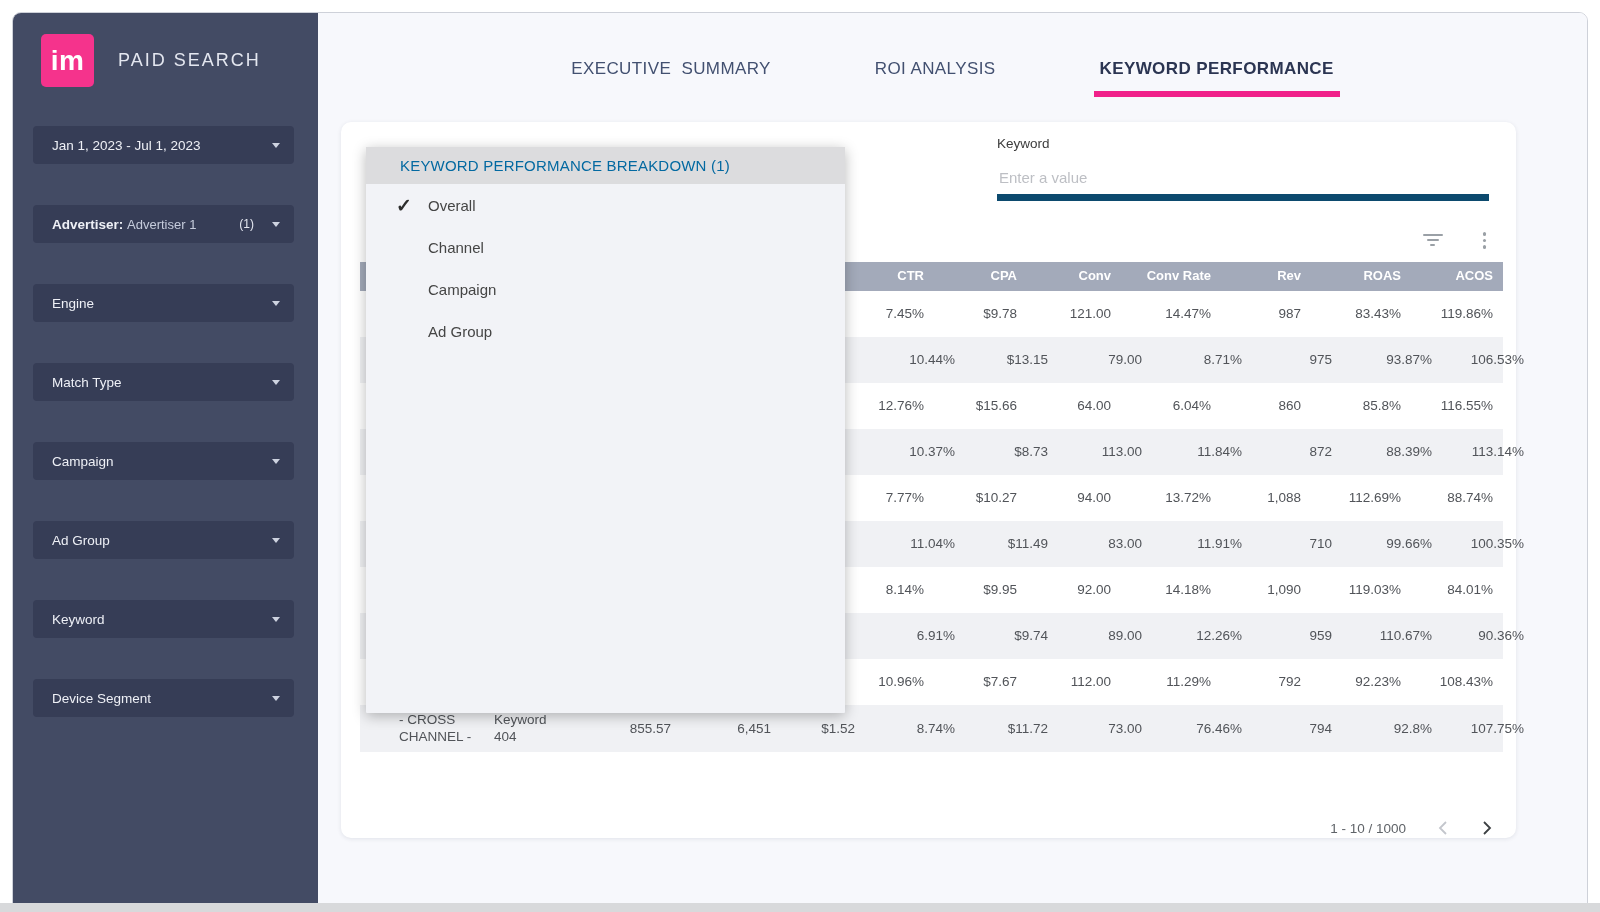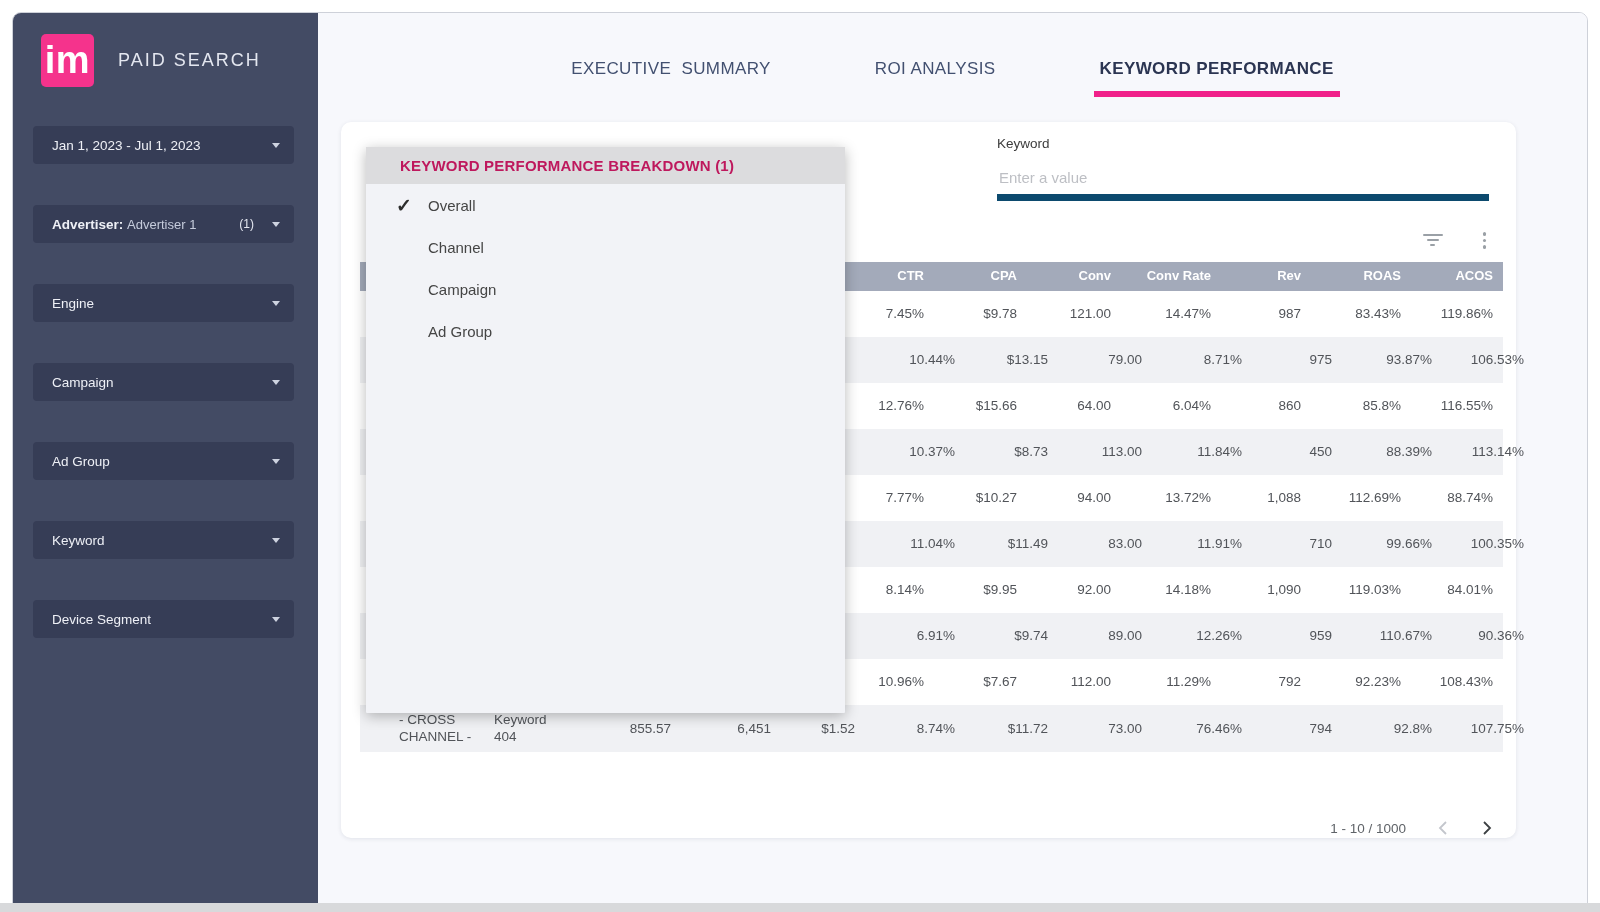--- a/index.html
+++ b/index.html
@@ -22,21 +22,21 @@
     outline:1px solid #ced1d9;
   }
   
   .sidebar {
     width:305px; background:#434b64; flex:none; position:relative;
   }
   .brand { position:absolute; left:28px; top:21px; display:flex; align-items:center; }
   .logo {
     width:53px; height:53px; background:#f5338c; border-radius:5px;
     display:flex; align-items:center; justify-content:center;
-    color:#ffffff; font-weight:700; font-size:38px; letter-spacing:0.5px;
+    color:#ffffff; font-weight:700; font-size:28px; letter-spacing:0.5px;
   }
   .brand-title {
     margin-left:24px; color:#e4e7f0; font-size:18px; letter-spacing:2px; font-weight:400;
   }
   .pills { position:absolute; top:113px; left:20px; right:24px; display:flex; flex-direction:column; gap:41px; }
   .pill {
     height:38px; background:#363d56; border-radius:4px;
     display:flex; align-items:center; padding:0 14px 0 19px;
     color:#eef0f6; font-size:13.5px; cursor:pointer;
   }
@@ -104,21 +104,21 @@
   .pager-label { font-size:13.5px; color:#5f6368; }
   .chev { cursor:pointer; display:flex; align-items:center; }
   
   .menu {
     position:absolute; left:366px; top:147px; width:479px; height:566px; z-index:60;
     background:#f2f3f7; border-radius:1px;
     box-shadow:0 3px 14px rgba(0,0,0,0.28);
   }
   .menu-head {
     height:37px; background:#dcdcde; display:flex; align-items:center;
-    padding-left:34px; font-size:15px; font-weight:700; color:#be185d; letter-spacing:0.2px;
+    padding-left:34px; font-size:15px; font-weight:400; color:#0369a1; letter-spacing:0.2px;
   }
   .menu-item {
     height:42px; display:flex; align-items:center; cursor:pointer;
     font-size:15px; color:#454545; position:relative; padding-left:62px;
   }
   .menu-item .chk {
     position:absolute; left:30px; font-size:19px; font-weight:700; color:#2d2d2d;
   }
 </style>
 </head>
@@ -136,20 +136,24 @@
         <span class="lbl">Jan 1, 2023 - Jul 1, 2023</span>
         <span class="caret"></span>
       </div>
       <div class="pill">
         <span class="lbl"><b>Advertiser:</b> <span class="val">Advertiser 1</span></span>
         <span class="count">(1)</span>
         <span class="caret"></span>
       </div>
       <div class="pill">
         <span class="lbl">Engine</span>
+        <span class="caret"></span>
+      </div>
+      <div class="pill">
+        <span class="lbl">Match Type</span>
         <span class="caret"></span>
       </div>
       <div class="pill">
         <span class="lbl">Campaign</span>
         <span class="caret"></span>
       </div>
       <div class="pill">
         <span class="lbl">Ad Group</span>
         <span class="caret"></span>
       </div>
@@ -250,21 +254,21 @@
           <div class="tr alt" style="grid-template-columns: 95px 90px 105px 100px 84px 100px 93px 94px 100px 90px 100px 92px;">
             <div class="td l"></div>
             <div class="td l"></div>
             <div class="td"></div>
             <div class="td"></div>
             <div class="td"></div>
             <div class="td">10.37%</div>
             <div class="td">$8.73</div>
             <div class="td">113.00</div>
             <div class="td">11.84%</div>
-            <div class="td">450</div>
+            <div class="td">872</div>
             <div class="td">88.39%</div>
             <div class="td">113.14%</div>
           </div>
           <div class="tr" style="grid-template-columns: 95px 90px 105px 100px 84px 100px 93px 94px 100px 90px 100px 92px;">
             <div class="td l"></div>
             <div class="td l"></div>
             <div class="td"></div>
             <div class="td"></div>
             <div class="td"></div>
             <div class="td">7.77%</div>

